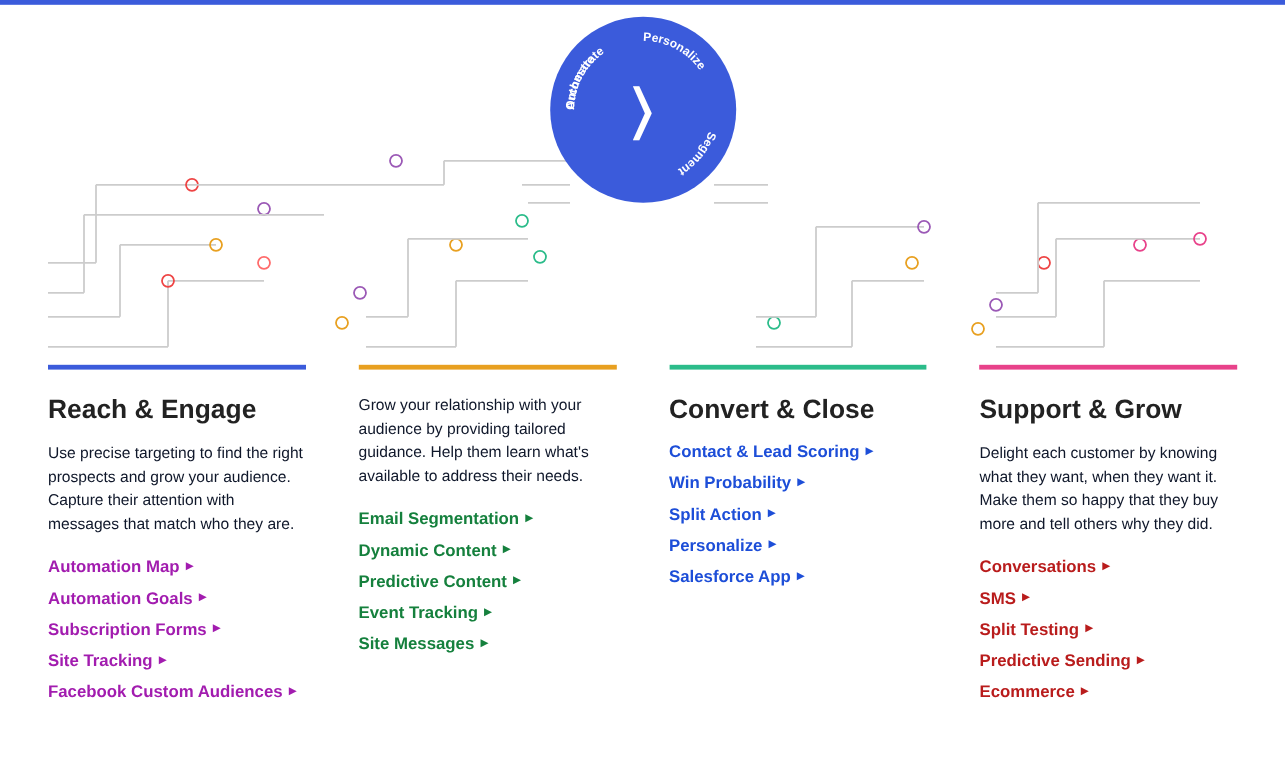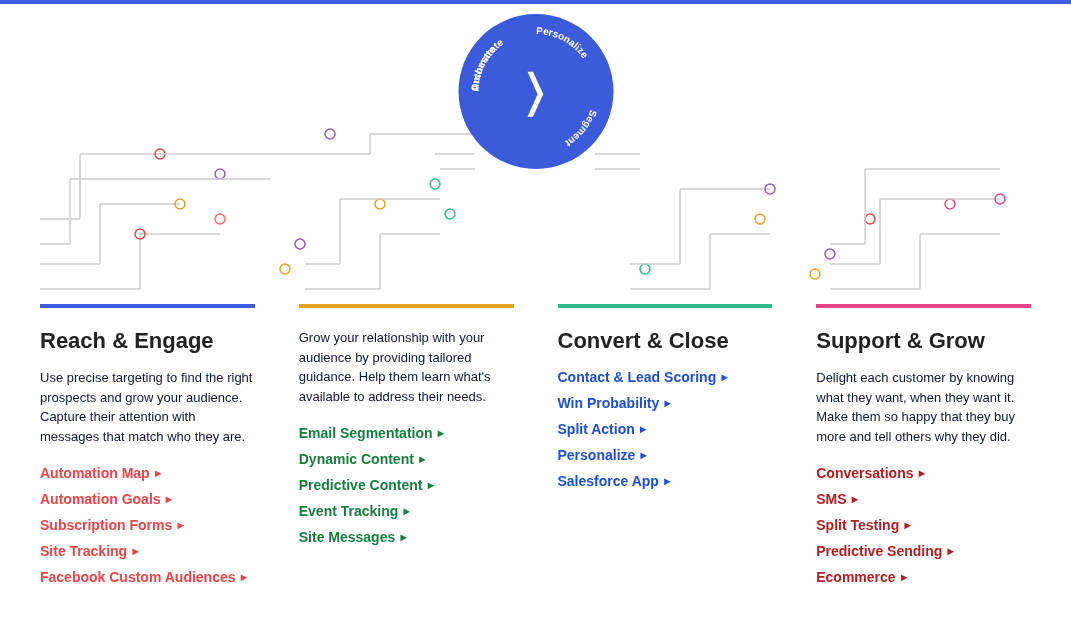--- a/index.html
+++ b/index.html
@@ -107,21 +107,21 @@
 
     .column ul li a {
       font-size: 14px;
       font-weight: 600;
       text-decoration: none;
       display: inline-flex;
       align-items: center;
       gap: 3px;
     }
 
-    .col-reach ul li a { color: #ef4444; }
+    .col-reach ul li a { color: #a21caf; }
     .col-nurture ul li a { color: #15803d; }
     .col-convert ul li a { color: #1d4ed8; }
     .col-support ul li a { color: #b91c1c; }
 
     .arrow-r {
       font-size: 11px;
     }
 
     
     .diagram-container {

